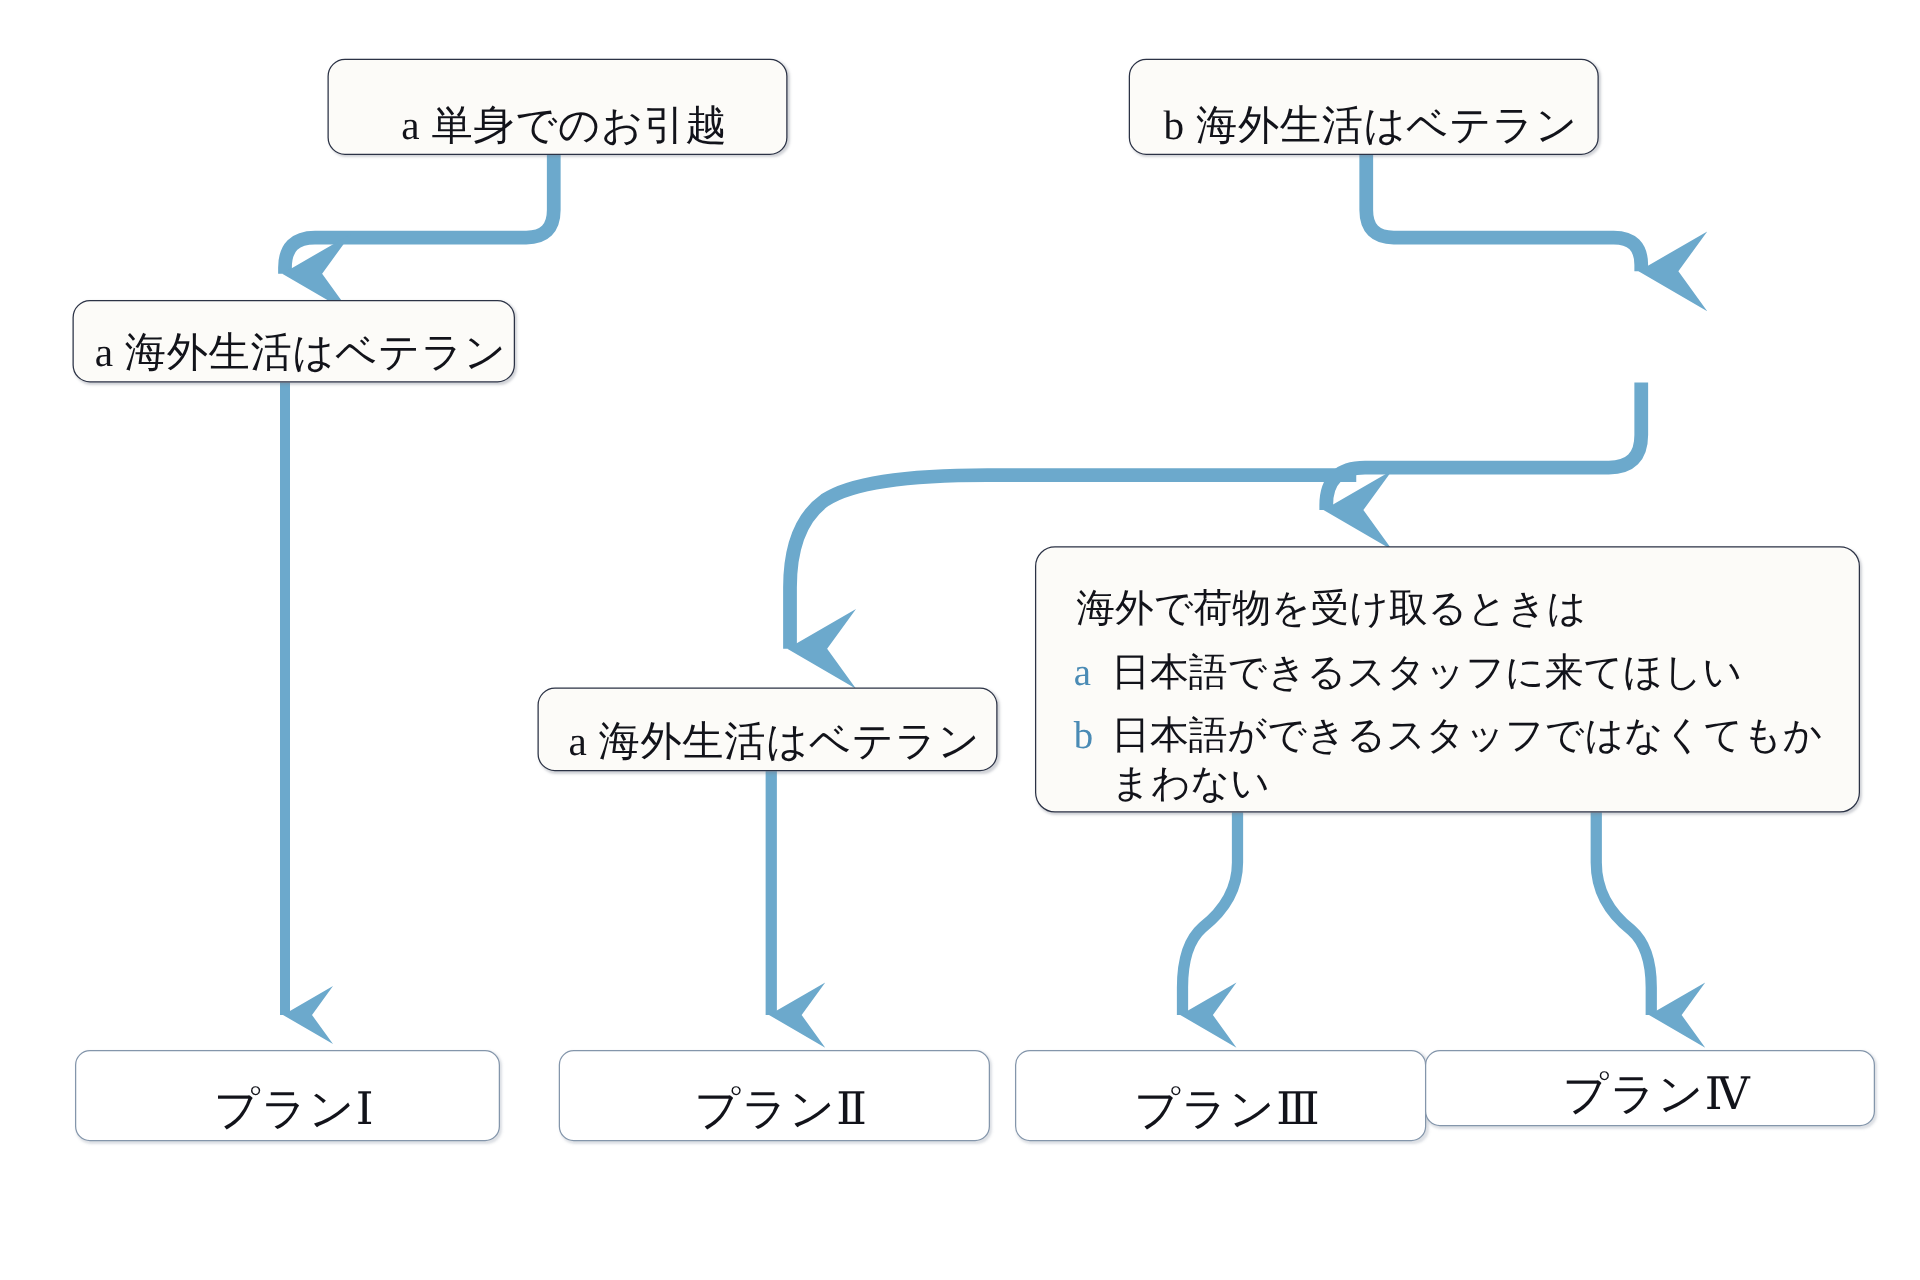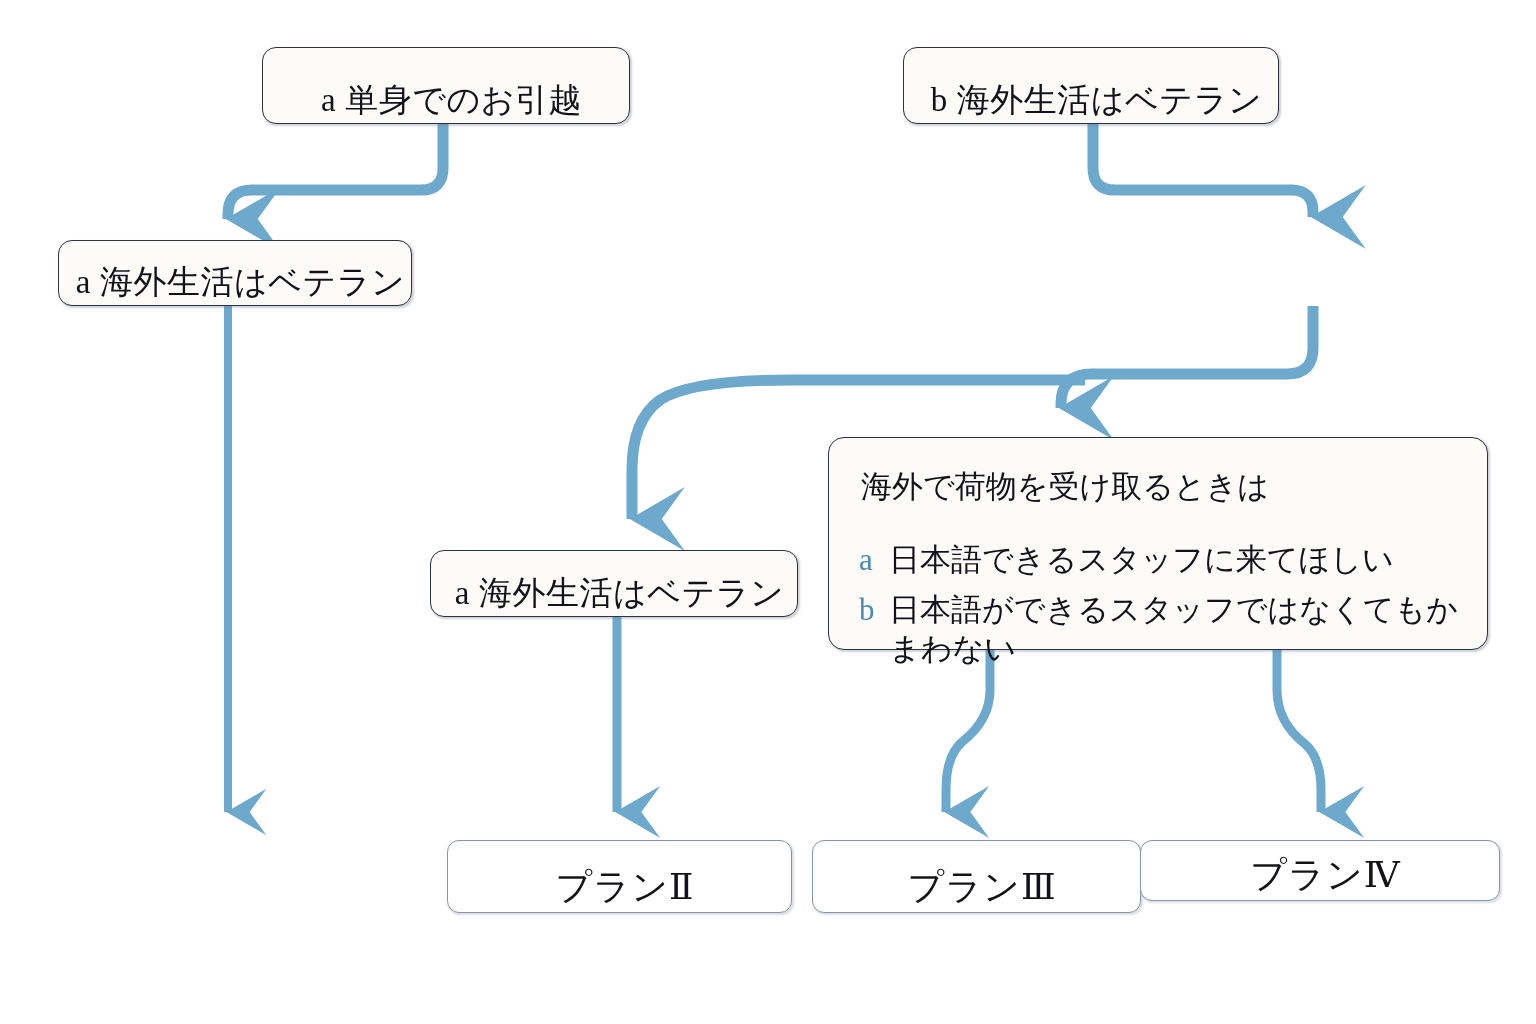--- a/index.html
+++ b/index.html
@@ -58,21 +58,21 @@
   .multi {
     display: block;
     padding: 22px 28px 24px 30px;
     border-radius: 16px;
     align-items: flex-start;
     justify-content: flex-start;
   }
   .multi .head {
     font-size: 31px;
     color: #12131a;
-    margin: 6px 0 32px 2px;
+    margin: 6px 0 10px 2px;
     white-space: nowrap;
   }
   .multi .opt {
     display: flex;
     align-items: flex-start;
     font-size: 31px;
     color: #12131a;
     margin-bottom: 11px;
     line-height: 1.26;
   }
@@ -145,20 +145,23 @@
     <div class="opt">
       <span class="mk">a</span>
       <span class="txt">日本語できるスタッフに来てほしい</span>
     </div>
     <div class="opt">
       <span class="mk">b</span>
       <span class="txt">日本語ができるスタッフではなくてもかまわない</span>
     </div>
   </div>
 
+  <div class="node plan" style="left:60px; top:840px; width:340px; height:73px;">
+    <span class="label">プランⅠ</span>
+  </div>
   <div class="node plan" style="left:447px; top:840px; width:345px; height:73px;">
     <span class="label">プランⅡ</span>
   </div>
   <div class="node plan" style="left:812px; top:840px; width:329px; height:73px;">
     <span class="label">プランⅢ</span>
   </div>
   <div class="node plan" style="left:1140px; top:840px; width:360px; height:61px;">
     <span class="label">プランⅣ</span>
   </div>
 

